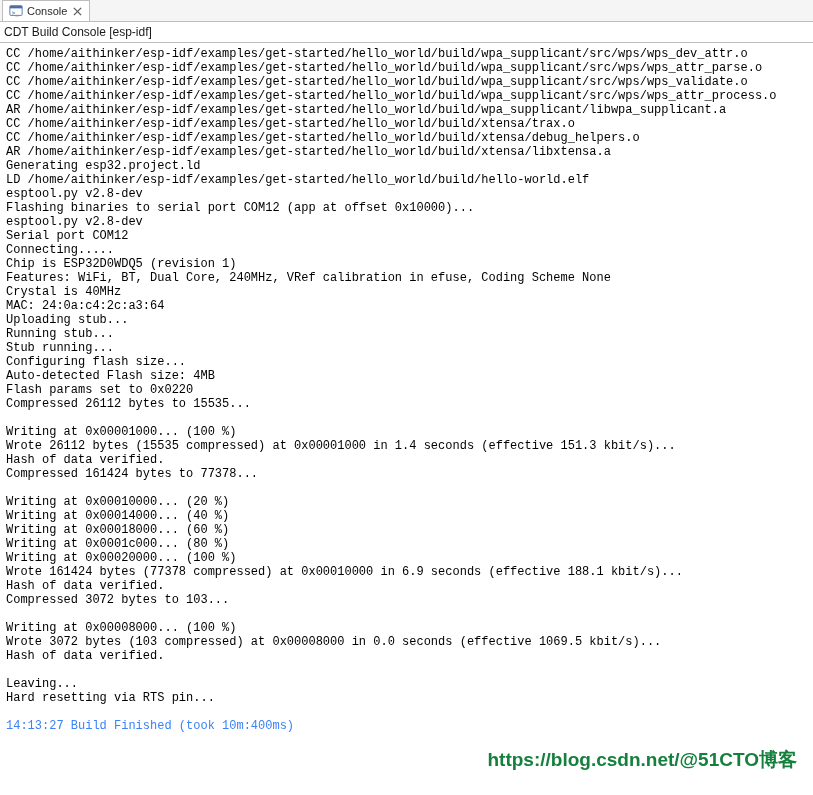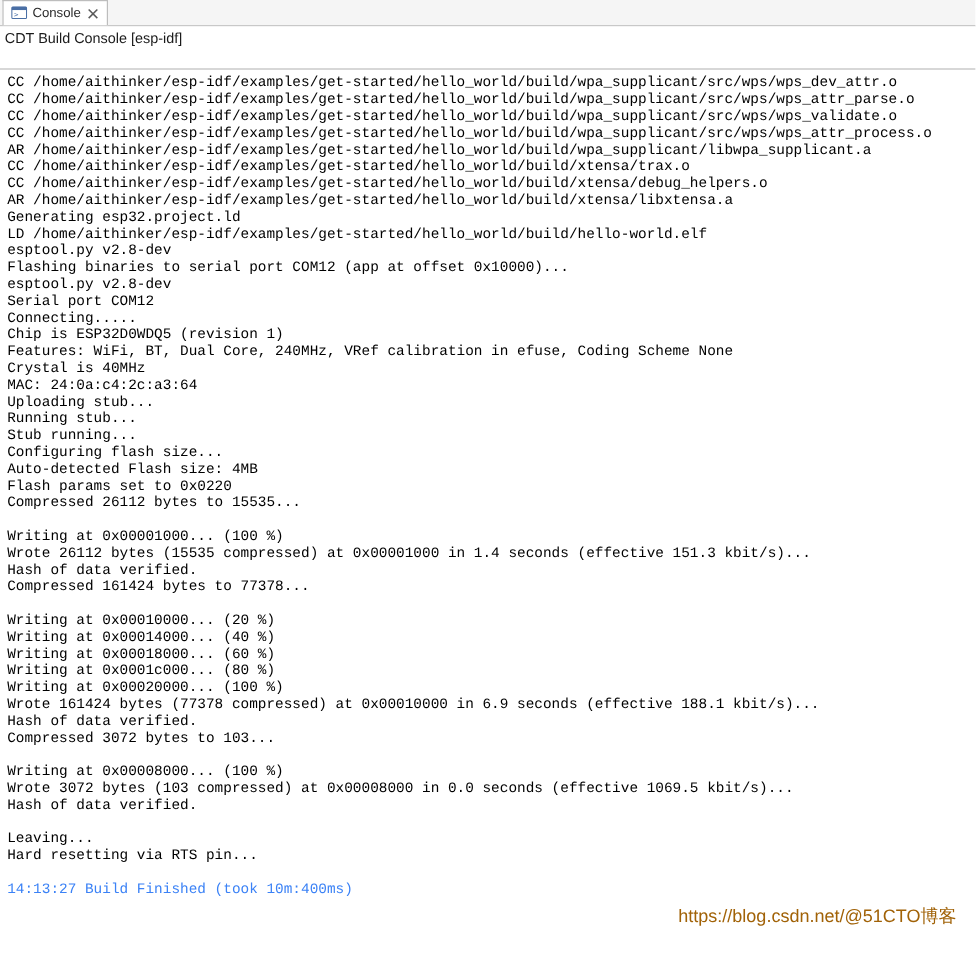--- a/index.html
+++ b/index.html
@@ -2,25 +2,25 @@
 <html><head>
 <meta charset="utf-8">
 <style>
   * { margin: 0; padding: 0; box-sizing: border-box; }
   html, body { width: 813px; height: 795px; font-family: "Segoe UI", Tahoma, sans-serif; font-size: 12px; background: #fff; }
   .view { width: 813px; height: 795px; display: flex; flex-direction: column; }
   .tabbar { display: flex; align-items: flex-end; height: 22px; background: #f5f5f5; border-bottom: 1px solid #bdbdbd; padding-left: 2px; }
   .tab { display: flex; align-items: center; gap: 4px; height: 21px; padding: 0 6px; background: #fff; border: 1px solid #bdbdbd; border-bottom: none; font-size: 11px; color: #2b2b2b; }
   .tab .ic { width: 14px; height: 14px; }
   .tab .close { width: 12px; height: 12px; display: inline-flex; align-items: center; justify-content: center; }
-  .subtitle { padding: 3px 6px 18px 4px; font-size: 12px; color: #1a1a1a; border-bottom: 1px solid #bdbdbd; background:#fff; }
+  .subtitle { padding: 3px 6px 3px 4px; font-size: 12px; color: #1a1a1a; border-bottom: 1px solid #bdbdbd; background:#fff; }
   .console { flex: 1; overflow: auto; padding: 4px 2px 18px 6px; font-family: Consolas, "Courier New", monospace; font-size: 12px; line-height: 14px; color: #000; white-space: pre; }
   .console .line { white-space: pre; }
   .console .blue { color: #3b82f6; }
-  .watermark { position: absolute; right: 16px; bottom: 22px; color: #a16207; font-size: 15px; font-family: "Segoe UI", Tahoma, sans-serif; pointer-events: none; }
+  .watermark { position: absolute; right: 16px; bottom: 22px; color: #15803d; font-size: 19px; font-family: "Segoe UI", Tahoma, sans-serif; pointer-events: none; font-weight: bold; }
 </style>
 </head>
 <body>
 
 <div class="view">
   <div class="tabbar">
     <div class="tab">
       <span class="ic">
         <svg viewBox="0 0 16 16" width="14" height="14">
           <rect x="1" y="2" width="14" height="11" rx="1" fill="#fff" stroke="#4a6fa5" stroke-width="1"></rect>

